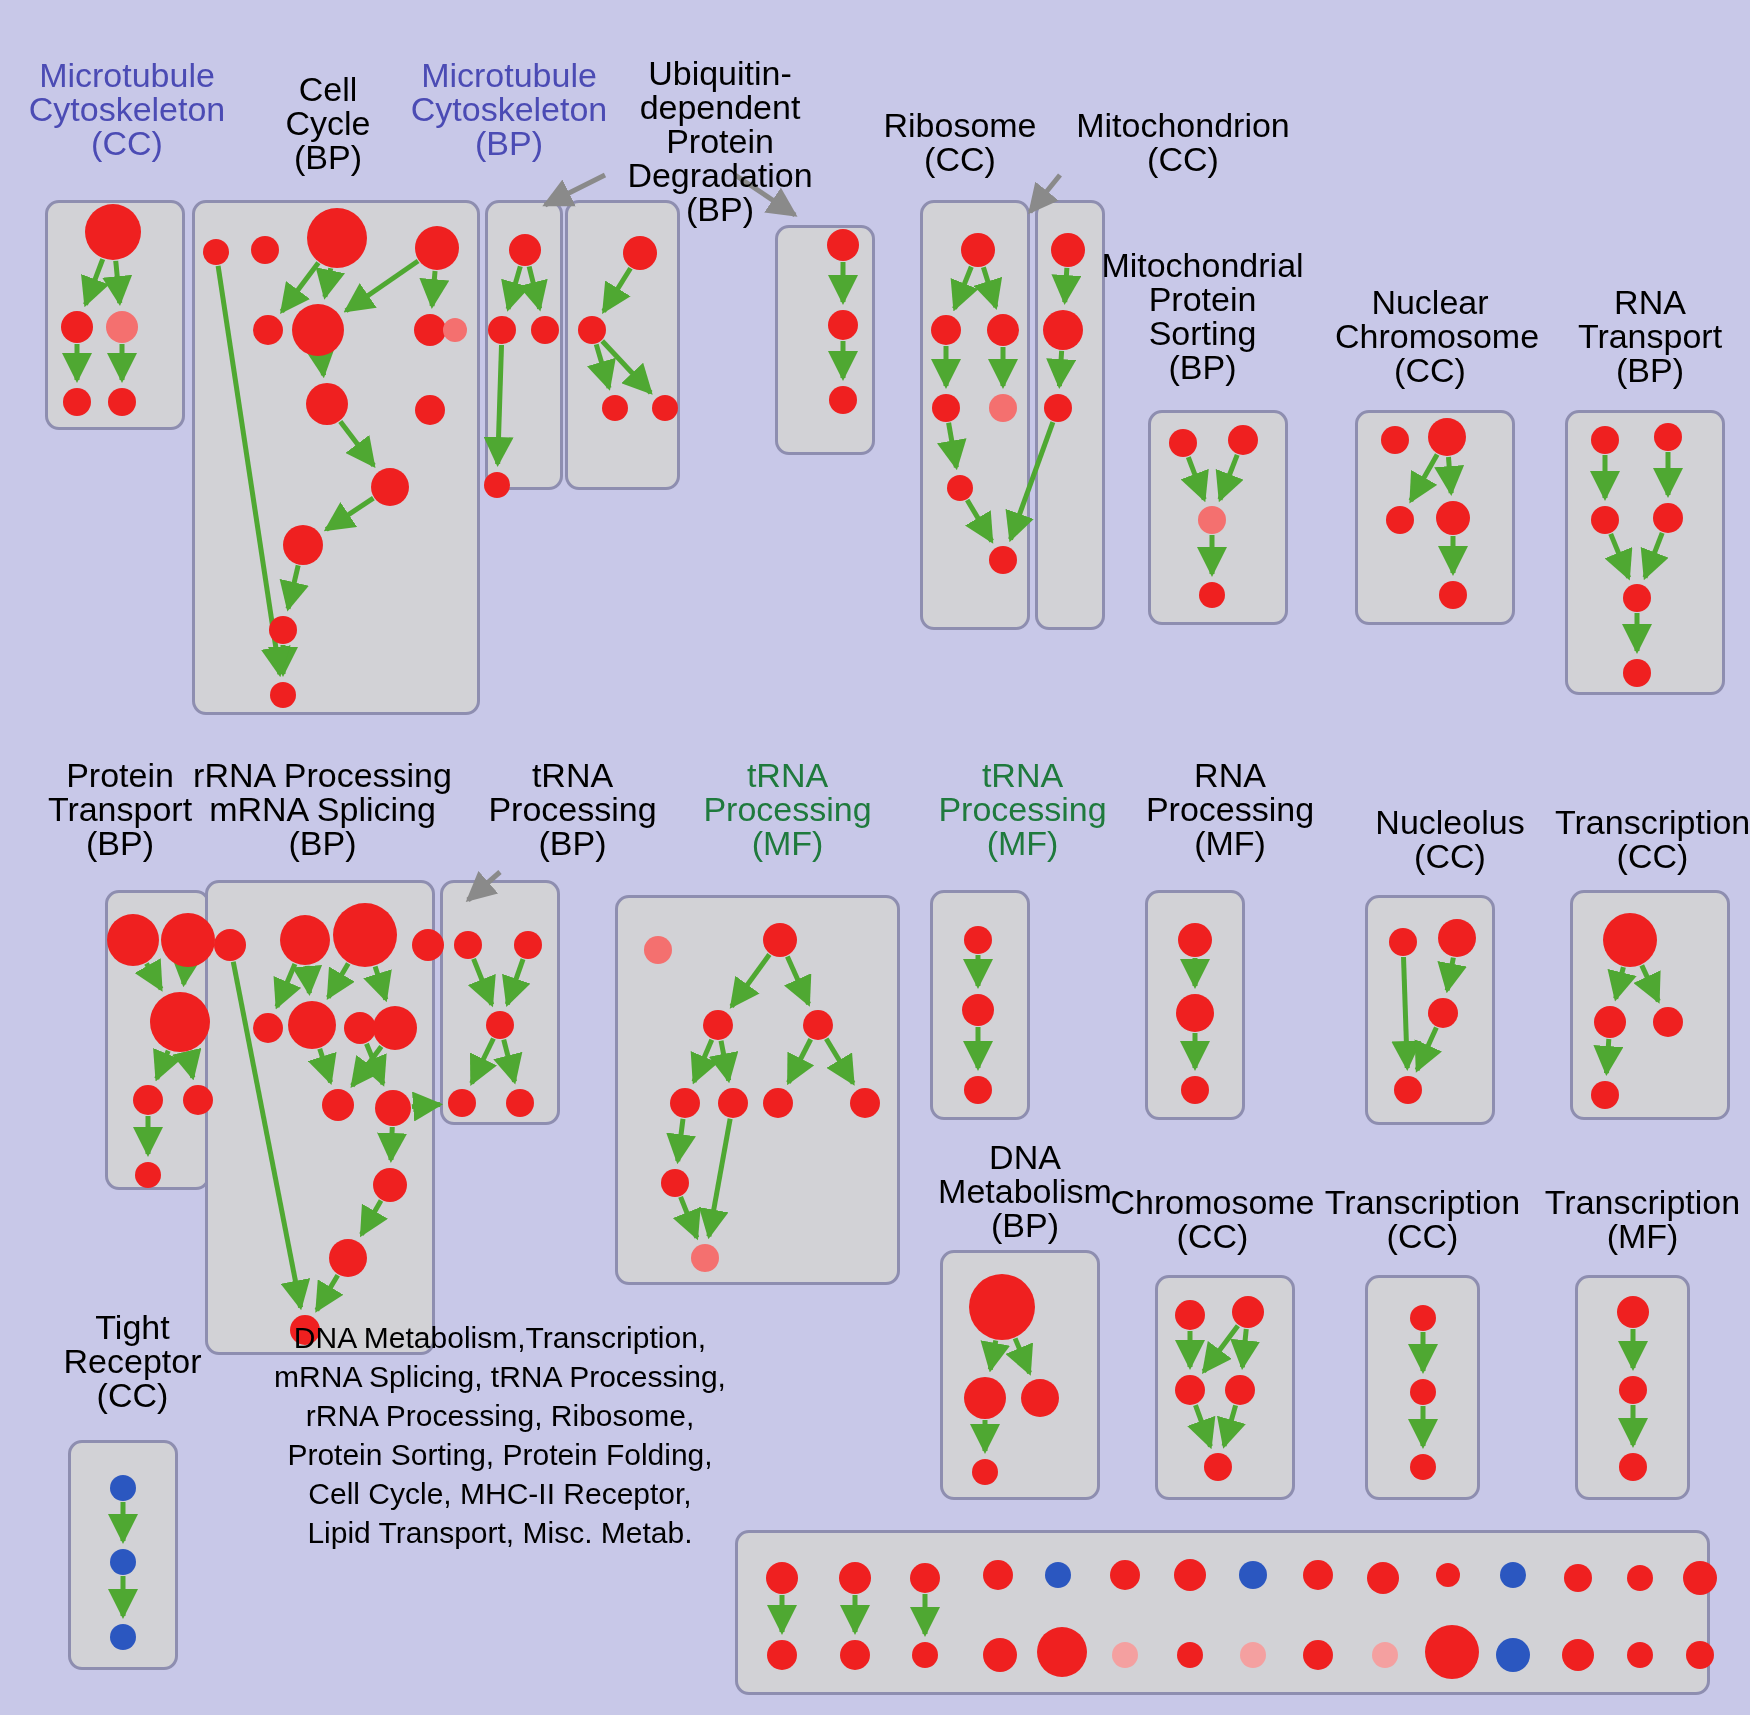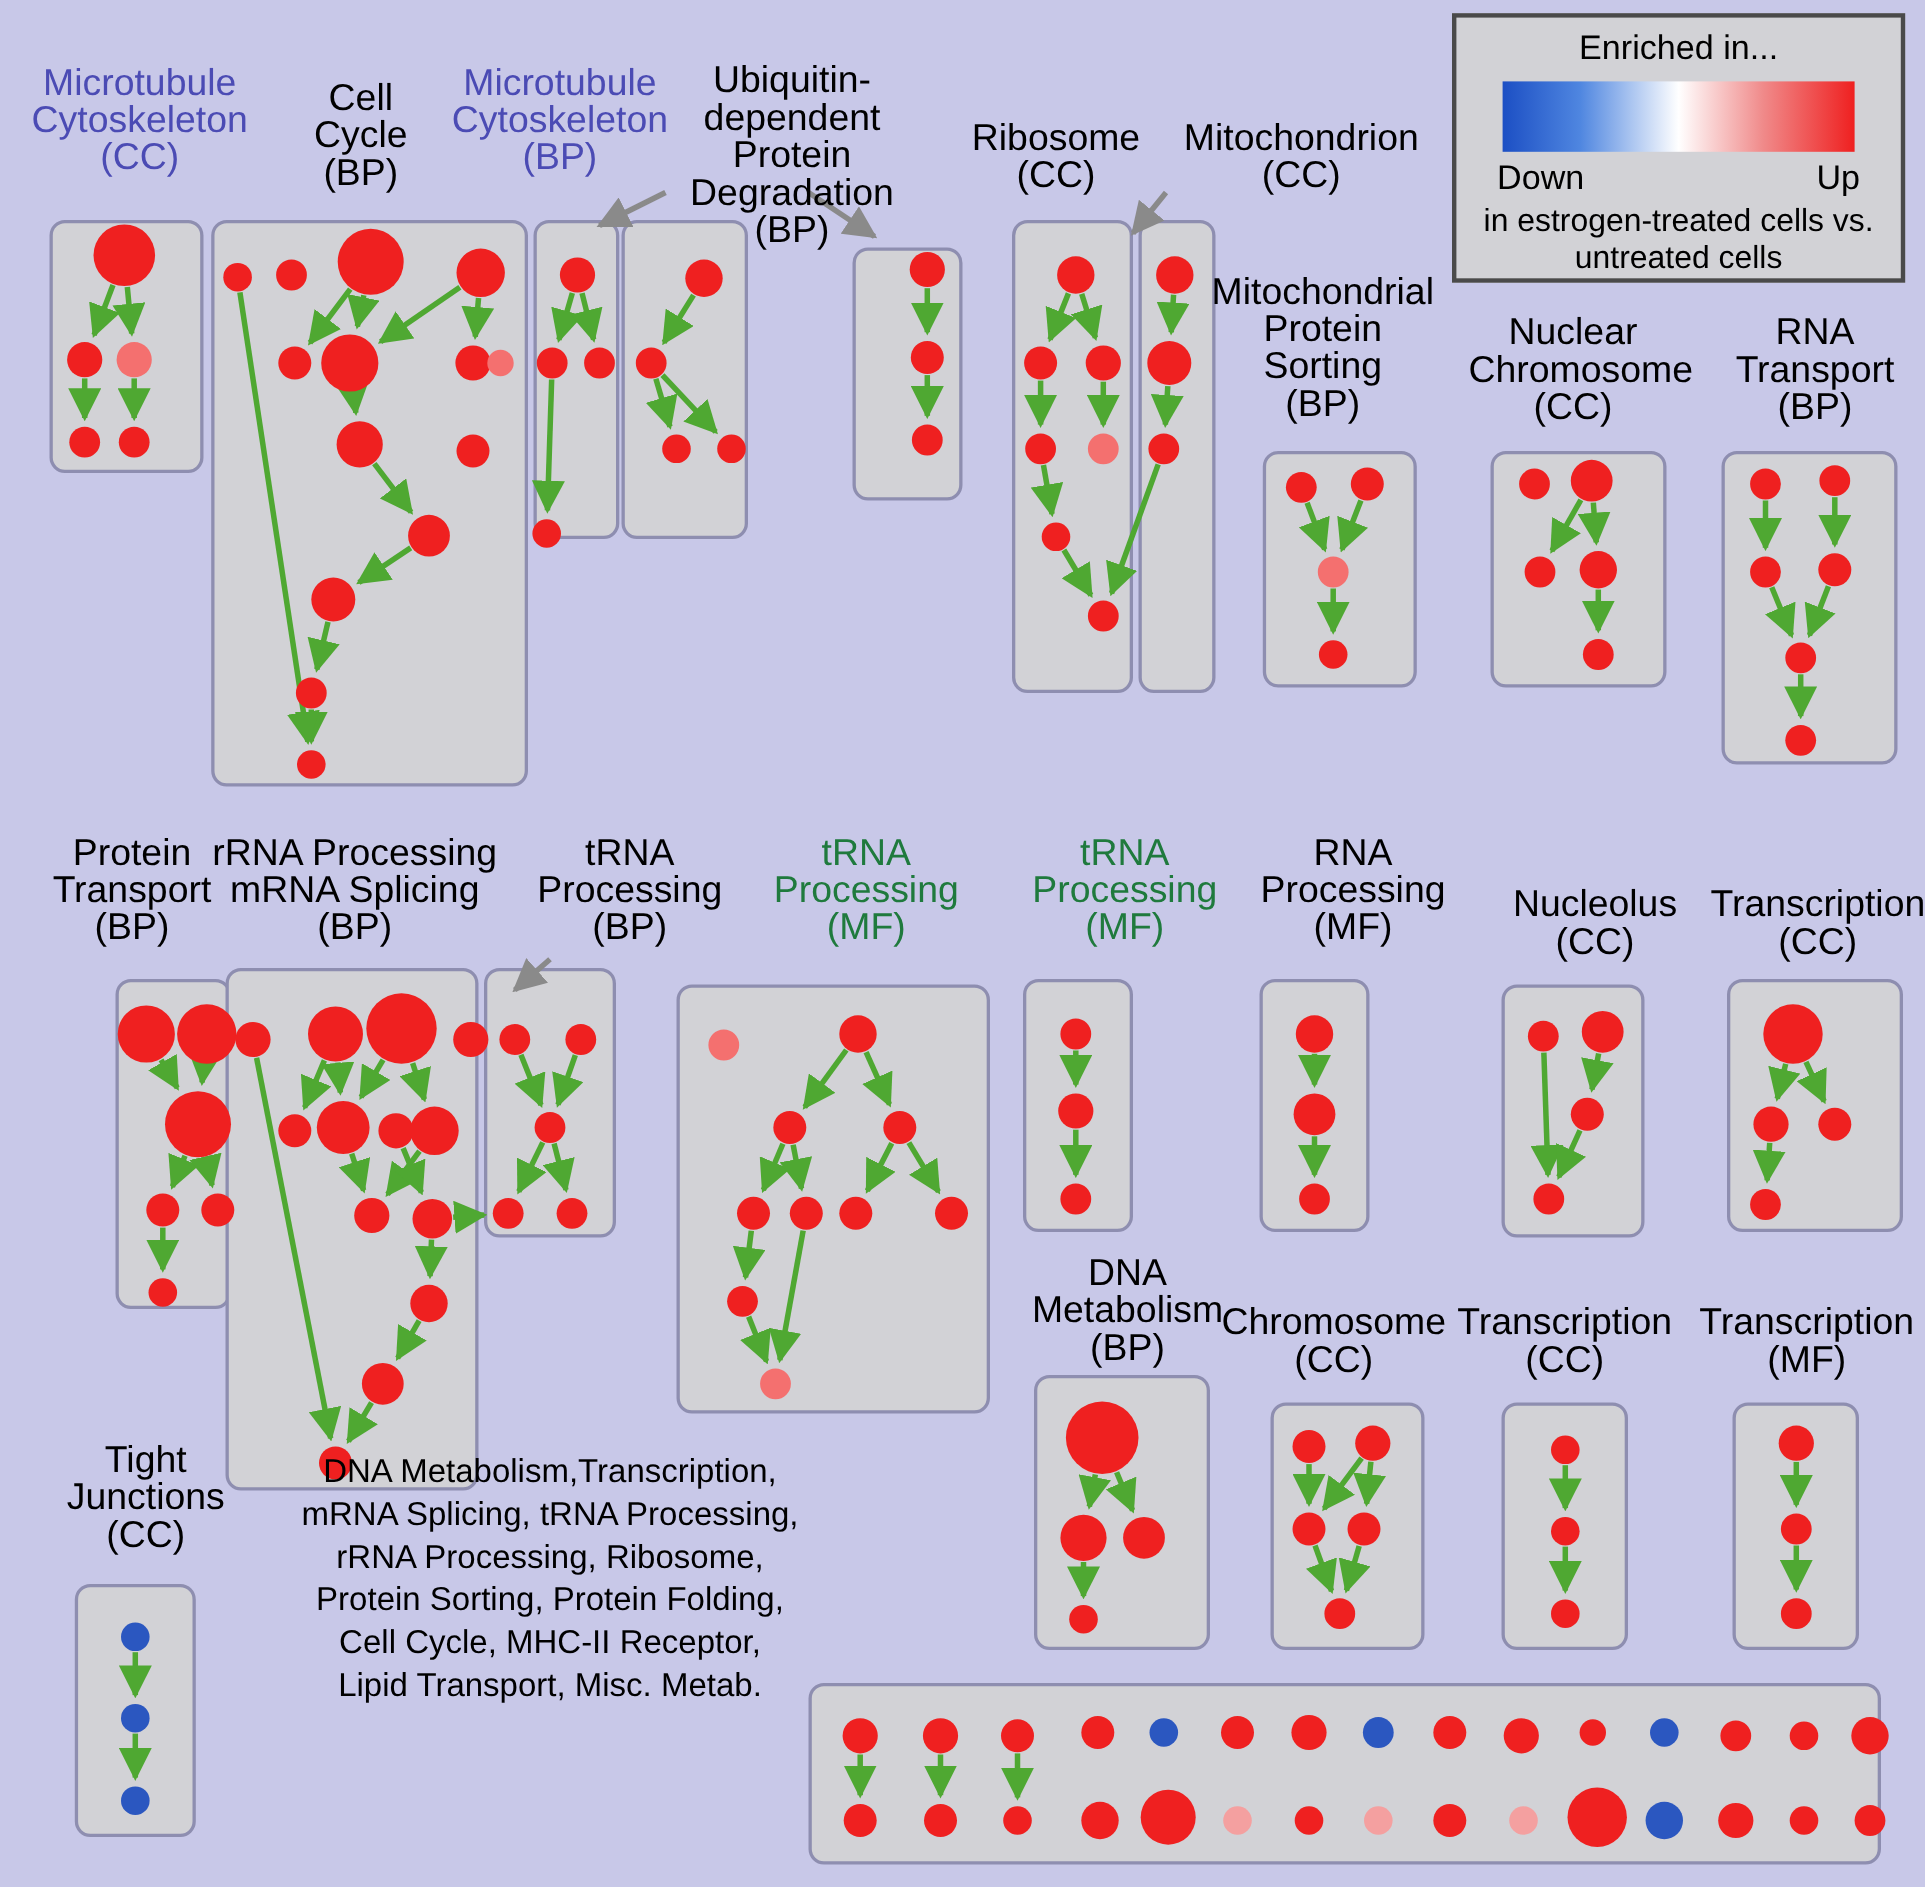--- a/index.html
+++ b/index.html
@@ -421,37 +421,25 @@
       <div class="label" style="left: 925px; top: 1140px; width: 200px;">DNA
 Metabolism
 (BP)</div>
       <div class="label" style="left: 1105px; top: 1185px; width: 215px;">Chromosome
 (CC)</div>
       <div class="label" style="left: 1320px; top: 1185px; width: 205px;">Transcription
 (CC)</div>
       <div class="label" style="left: 1540px; top: 1185px; width: 205px;">Transcription
 (MF)</div>
       <div class="label" style="left: 45px; top: 1310px; width: 175px;">Tight
-Junctions
+Receptor
 (CC)</div>
     </div>
 
   <div class="note" style="left:240px; top:1318px; width:520px;text-align:center;">DNA Metabolism,Transcription,
 mRNA Splicing, tRNA Processing,
 rRNA Processing, Ribosome,
 Protein Sorting, Protein Folding,
 Cell Cycle, MHC-II Receptor,
 Lipid Transport, Misc. Metab.</div>
 
-  <div class="legend" style="left:1320px; top:12px; width:412px; height:245px;">
-    <div class="legend-text-block">
-      <div class="legend-title">Enriched in...</div>
-      <div class="legend-bar"></div>
-      <div class="legend-ends">
-        <span>Down</span>
-        <span>Up</span>
-      </div>
-      <div class="legend-sub">in estrogen-treated cells
-vs. untreated cells</div>
-    </div>
-  </div>
 
 </div>
 
 </body></html>

